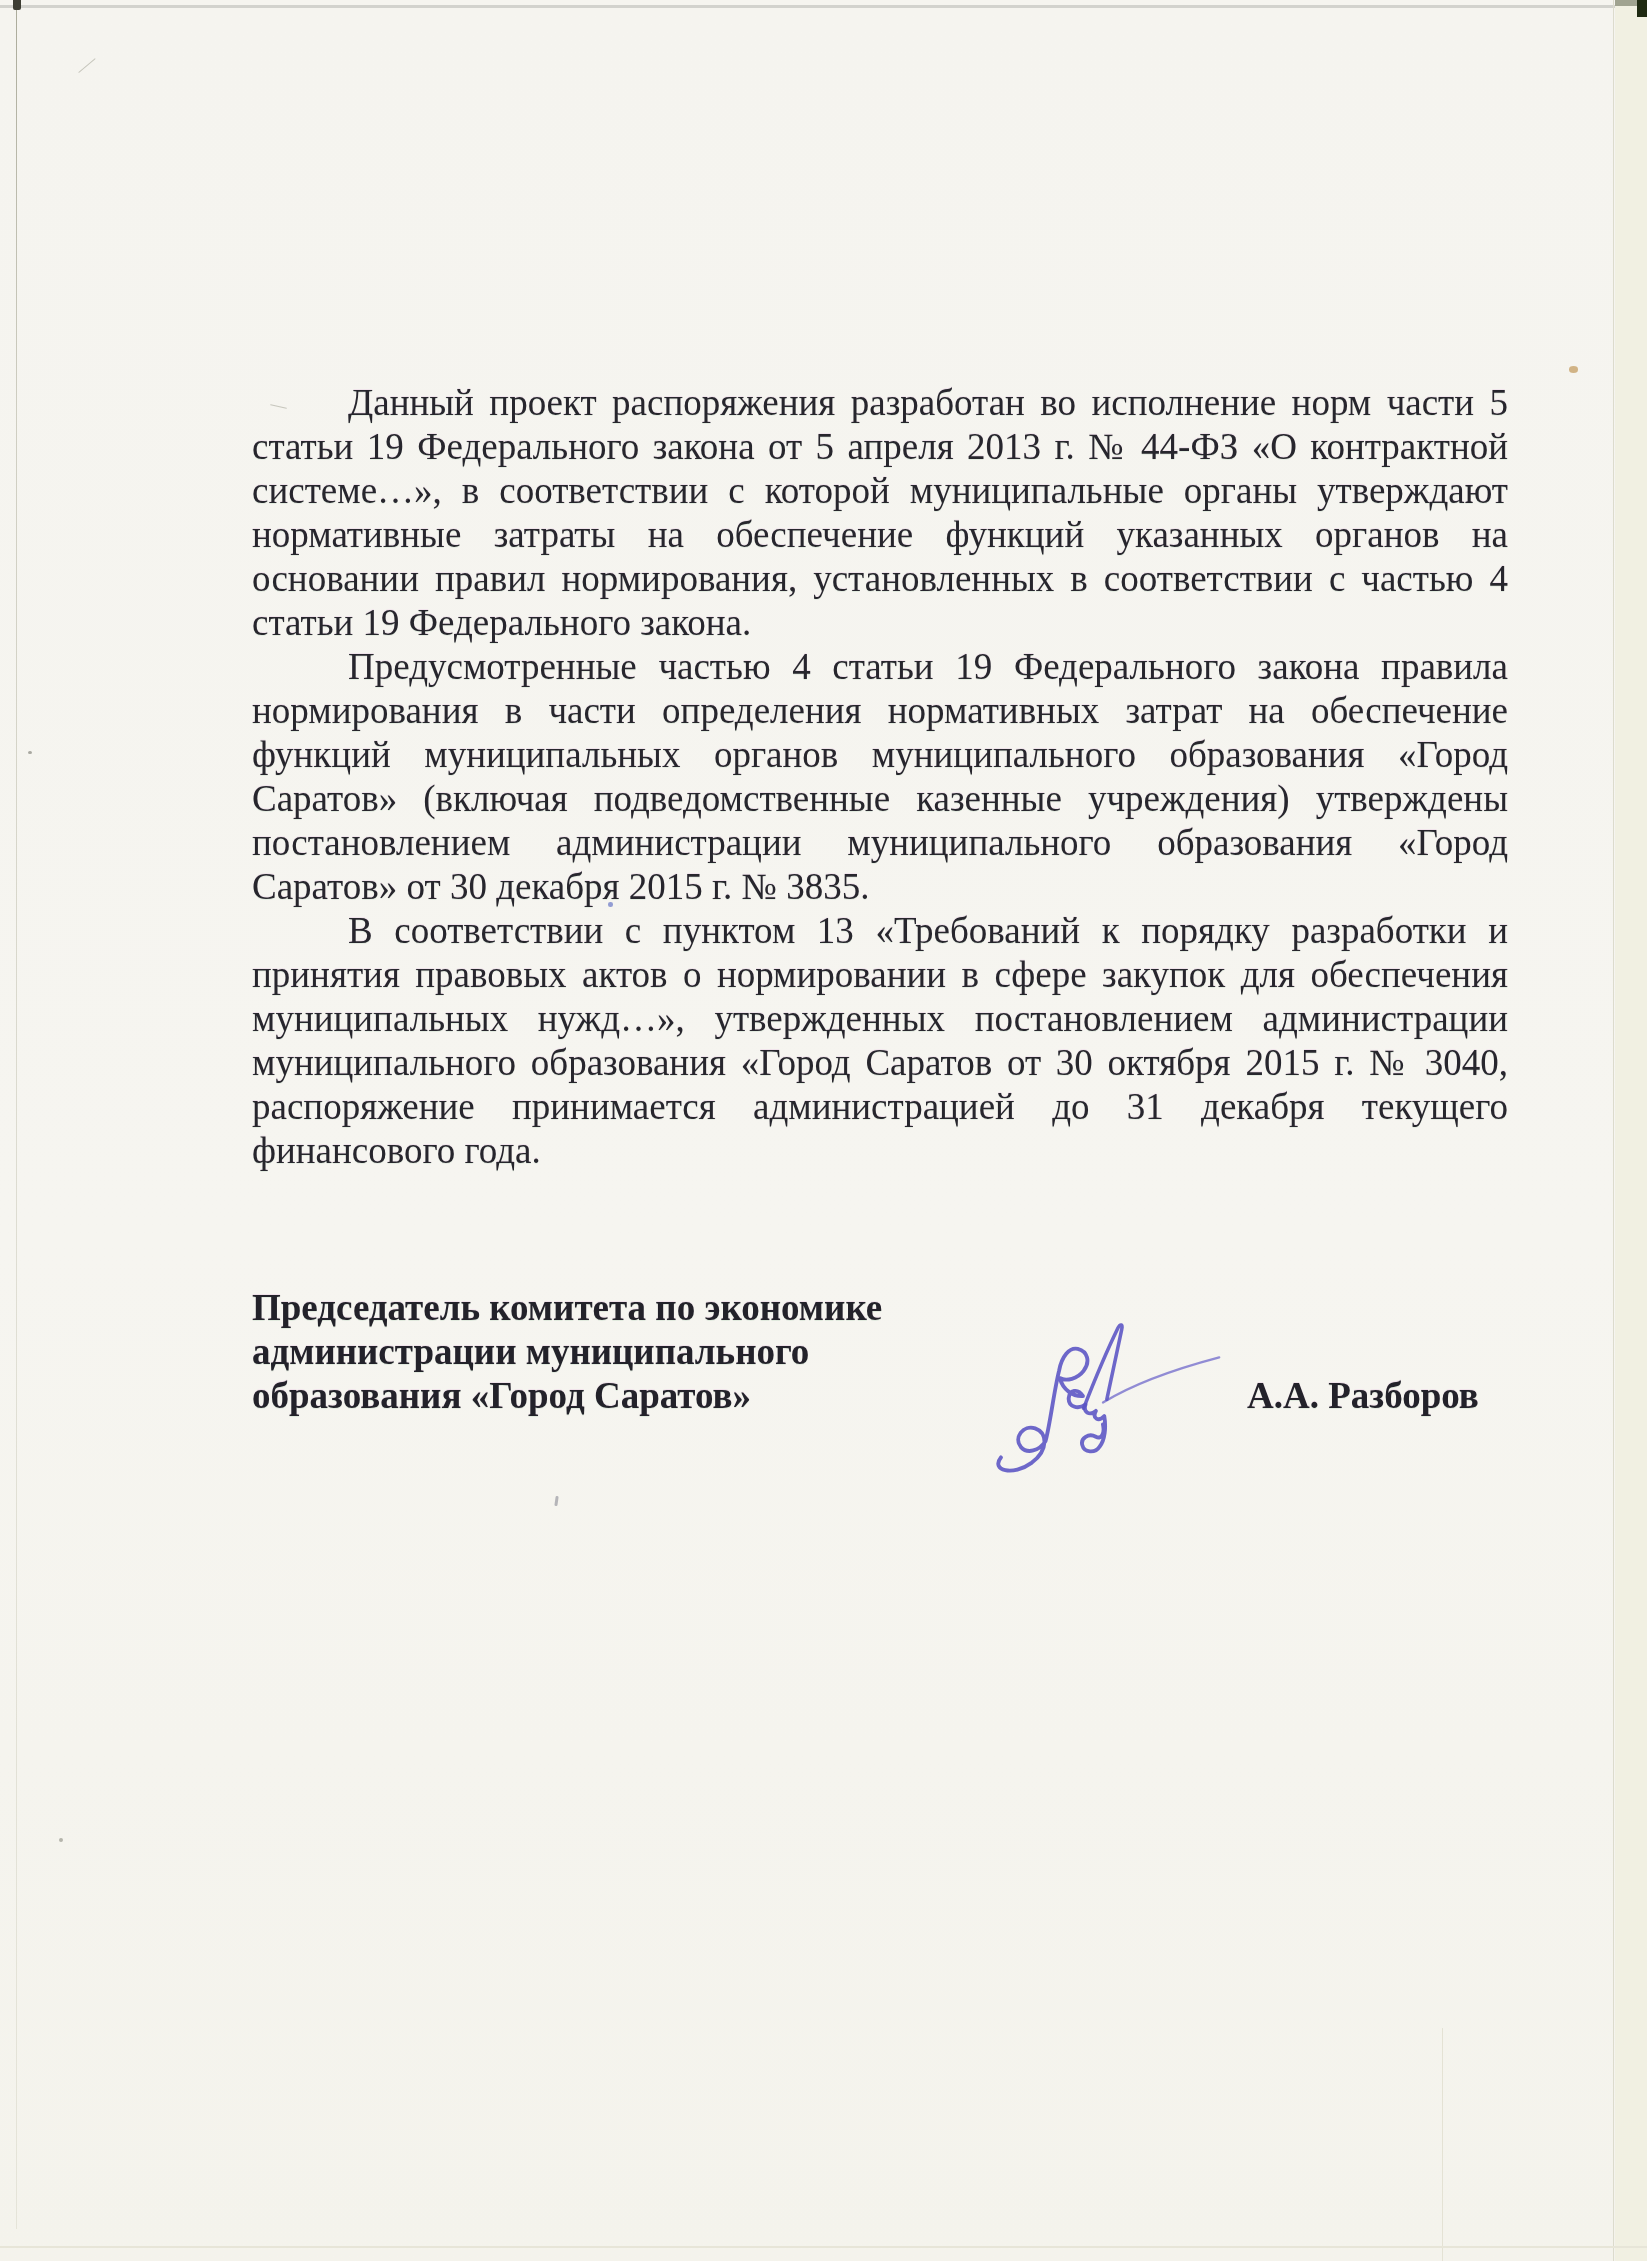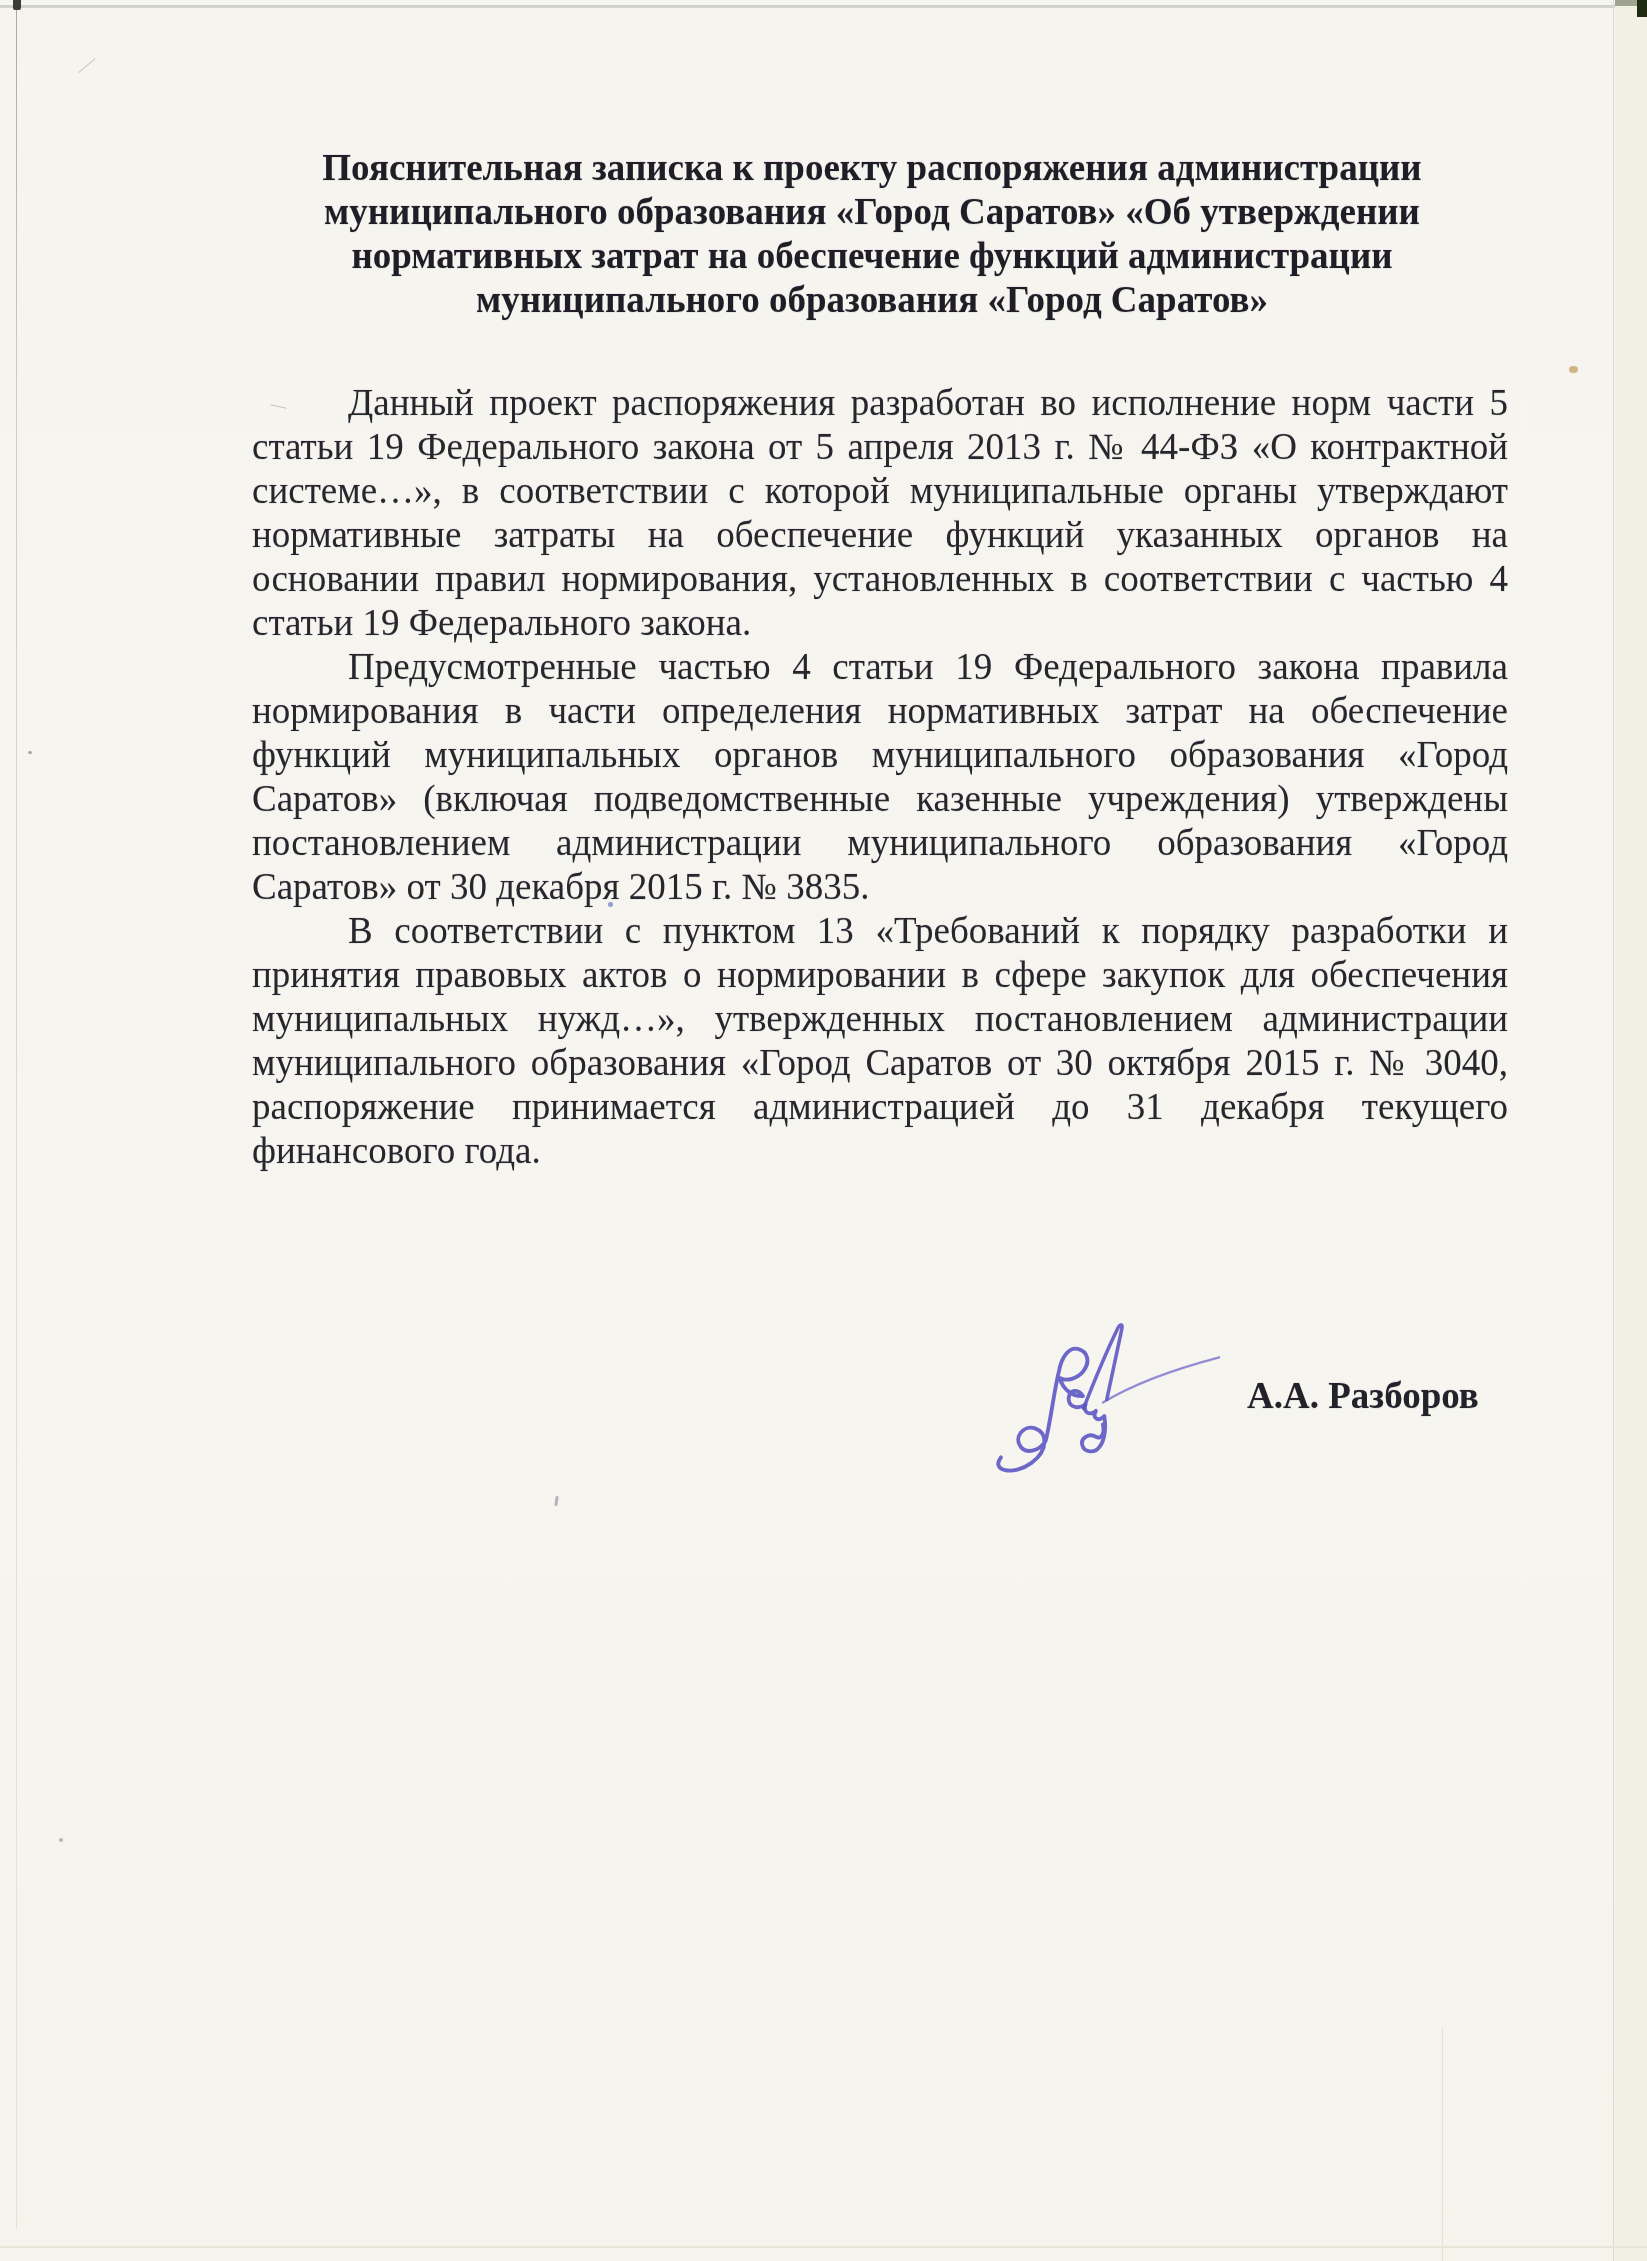--- a/index.html
+++ b/index.html
@@ -116,28 +116,30 @@
   <div class="crease-bottom-right"></div>
   <div class="edge-bottom"></div>
   <div class="speck speck-tan"></div>
   <div class="speck speck-blue"></div>
   <div class="speck speck-gray1"></div>
   <div class="speck speck-gray2"></div>
   <div class="hair hair-1"></div>
   <div class="hair hair-2"></div>
   <div class="tick-mark"></div>
 
-  <h1 class="doc-title">Пояснительная записка к проекту распоряжения администрации муниципального образования «Город Саратов» «Об утверждении нормативных затрат на обеспечение функций администрации муниципального образования «Город Саратов»</h1>
 
   <div class="doc-body">
     <p>Данный проект распоряжения разработан во исполнение норм части 5 статьи 19 Федерального закона от 5 апреля 2013 г. № 44-ФЗ «О контрактной системе…», в соответствии с которой муниципальные органы утверждают нормативные затраты на обеспечение функций указанных органов на основании правил нормирования, установленных в соответствии с частью 4 статьи 19 Федерального закона.</p>
     <p>Предусмотренные частью 4 статьи 19 Федерального закона правила нормирования в части определения нормативных затрат на обеспечение функций муниципальных органов муниципального образования «Город Саратов» (включая подведомственные казенные учреждения) утверждены постановлением администрации муниципального образования «Город Саратов» от 30 декабря 2015 г. № 3835.</p>
     <p>В соответствии с пунктом 13 «Требований к порядку разработки и принятия правовых актов о нормировании в сфере закупок для обеспечения муниципальных нужд…», утвержденных постановлением администрации муниципального образования «Город Саратов от 30 октября 2015 г. № 3040, распоряжение принимается администрацией до 31 декабря текущего финансового года.</p>
   </div>
 
+  <div class="sig-position">Председатель комитета по экономике
+администрации муниципального
+образования «Город Саратов»</div>
 
   <svg class="signature-svg" viewBox="0 0 480 260" xmlns="http://www.w3.org/2000/svg">
     <g fill="none" stroke="#5a53c4" stroke-linecap="round" stroke-linejoin="round">
 
       <path stroke-width="6" stroke-opacity="0.88" d="
         M 20 222
         C 4 242, 38 252, 68 230
         C 94 210, 92 184, 73 177
         C 55 171, 39 191, 51 206
         C 61 217, 79 212, 89 197

